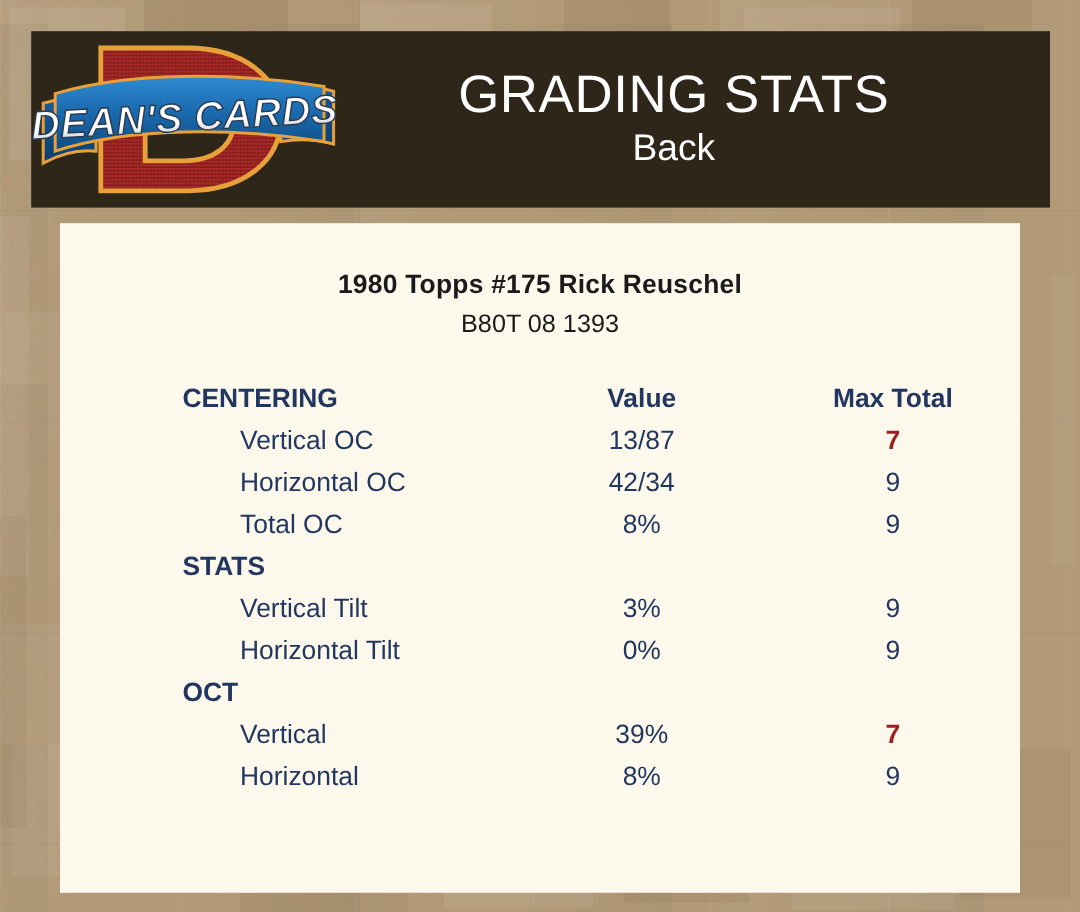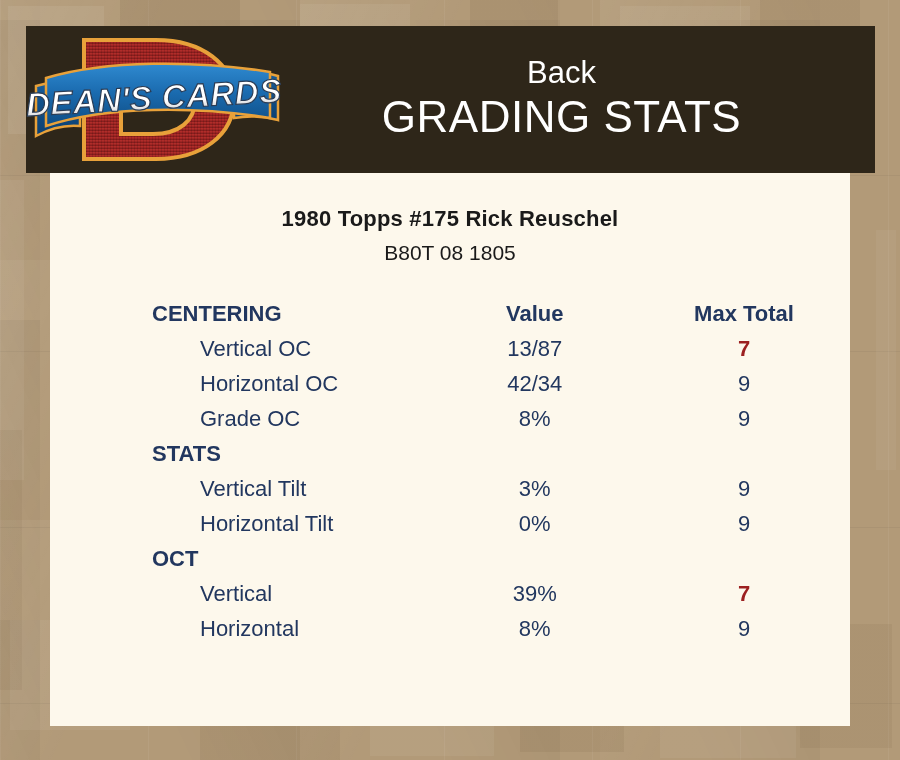--- a/index.html
+++ b/index.html
@@ -111,21 +111,21 @@
   #header-subtitle {
     font-size: 31px;
     line-height: 38px;
     font-weight: 400;
   }
 
   
   #content-panel {
     position: absolute;
     left: 50px;
-    top: 168px;
+    top: 186px;
     width: 800px;
     height: 558px;
     background: #fdf8ec;
     z-index: 2;
     padding-top: 36px;
   }
 
   #card-title {
     text-align: center;
     font-size: 22px;
@@ -228,50 +228,50 @@
         <path d="M208 48 q24 -4 44 2 l0 44 q-22 -6 -44 -2 z" fill="url(#ribbonTail)" stroke="#e8a13a" stroke-width="2.5"></path>
 
         <path d="M20 52 C 80 34, 170 34, 244 46 L 244 92 C 170 80, 80 80, 20 100 Z" fill="url(#ribbonBlue)" stroke="#e8a13a" stroke-width="2.5"></path>
       </g>
 
       <text x="128" y="83" text-anchor="middle" font-family="'Liberation Sans', sans-serif" font-size="33" font-weight="bold" font-style="italic" letter-spacing="0.5" fill="url(#wordGrad)" stroke="#2a3c55" stroke-width="1.2" transform="rotate(-3.2 128 76)">DEAN'S CARDS</text>
     </svg>
   </div>
 
   <div id="header-titles">
+    <div id="header-title">GRADING STATS</div>
     <div id="header-subtitle">Back</div>
-    <div id="header-title">GRADING STATS</div>
   </div>
 </div>
 
 <div id="content-panel">
 
   <div id="card-title">1980 Topps #175 Rick Reuschel</div>
 
-  <div id="card-serial">B80T 08 1805</div>
+  <div id="card-serial">B80T 08 1393</div>
 
   <table id="stats-table">
     <tbody id="stats-body">
         <tr class="header-row">
           <td class="col-label">CENTERING</td>
           <td class="col-value">Value</td>
           <td class="col-grade grade-ok">Max Total</td>
         </tr>
         <tr class="data-row">
           <td class="col-label">Vertical OC</td>
           <td class="col-value">13/87</td>
           <td class="col-grade grade-low">7</td>
         </tr>
         <tr class="data-row">
           <td class="col-label">Horizontal OC</td>
           <td class="col-value">42/34</td>
           <td class="col-grade grade-ok">9</td>
         </tr>
         <tr class="data-row">
-          <td class="col-label">Grade OC</td>
+          <td class="col-label">Total OC</td>
           <td class="col-value">8%</td>
           <td class="col-grade grade-ok">9</td>
         </tr>
         <tr class="section-row">
           <td class="col-label">STATS</td>
           <td class="col-value"></td>
           <td class="col-grade grade-ok"></td>
         </tr>
         <tr class="data-row">
           <td class="col-label">Vertical Tilt</td>

